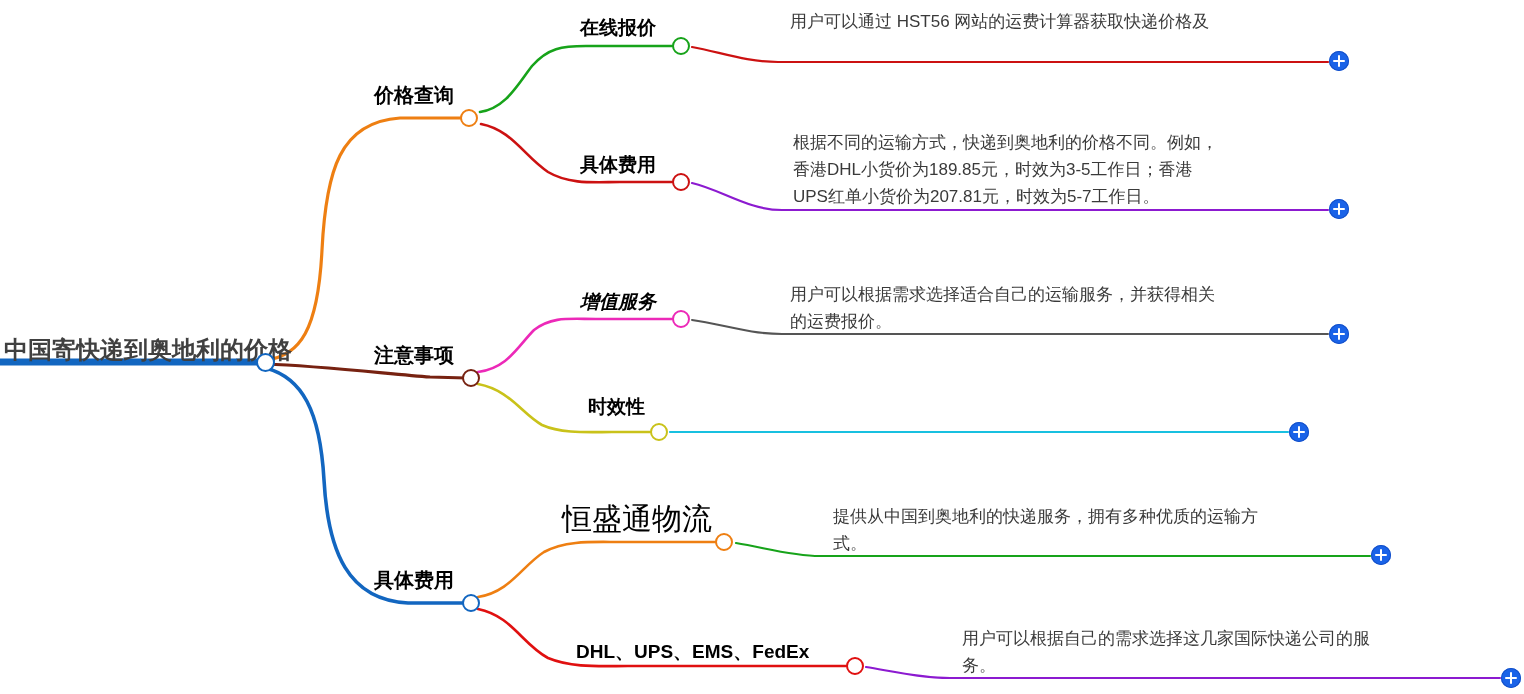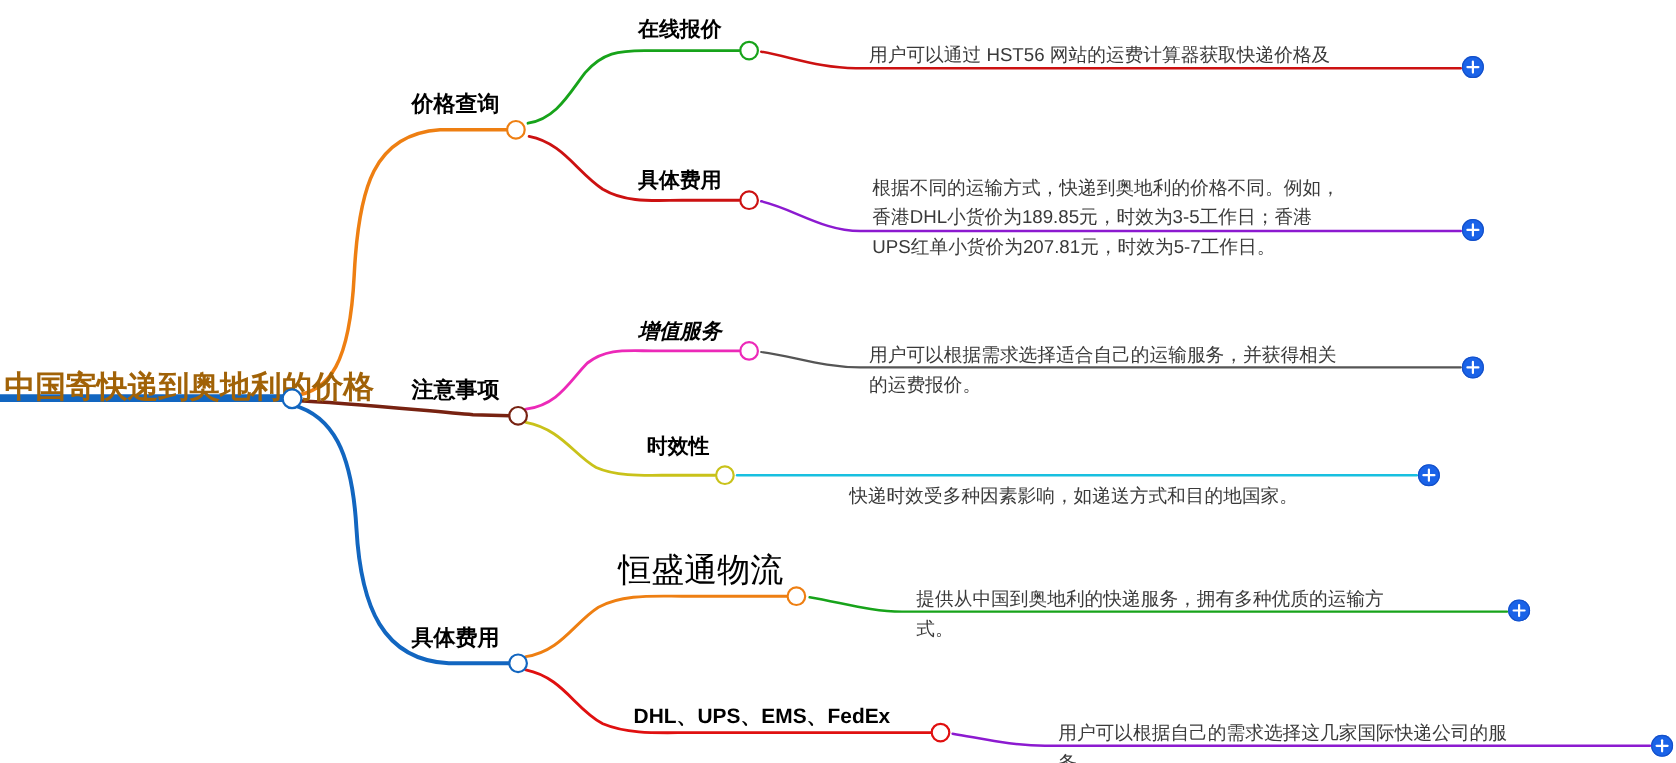--- a/index.html
+++ b/index.html
@@ -24,43 +24,42 @@
   }
   .node-label {
     position: absolute;
     white-space: nowrap;
     color: #000000;
     font-weight: bold;
     line-height: 1;
     letter-spacing: 0px;
   }
   .root-label {
-    font-size: 28px;
+    font-size: 24px;
     font-weight: bold;
-    color: #a16207;
+    color: #404040;
     left: 4px;
     top: 338px;
   }
   .branch-label {
     font-size: 20px;
   }
   .leaf-label {
     font-size: 19px;
   }
   .leaf-label-big {
     font-size: 30px;
     font-weight: normal;
   }
   .detail-text {
     position: absolute;
     color: #3a3a3a;
     font-size: 17px;
     line-height: 27px;
     font-weight: normal;
-    margin-top: 28px;
   }
   .plus-btn {
     position: absolute;
     width: 20px;
     height: 20px;
     border-radius: 50%;
     background: #1a63e8;
     box-shadow: 0 0 0 1px #1550c8 inset;
     cursor: pointer;
   }
@@ -153,23 +152,20 @@
   <div class="node-label leaf-label" style="left:580px; top:292px;font-style:italic;">增值服务</div>
   <div class="node-dot" style="left:672px; top:310px; border-color:#ec29b8;"></div>
   <div class="detail-text" style="left:790px; top:281px; width:540px;">
     <div>用户可以根据需求选择适合自己的运输服务，并获得相关</div>
     <div>的运费报价。</div>
   </div>
   <div class="plus-btn" style="left:1329px; top:324px;"></div>
 
   <div class="node-label leaf-label" style="left:588px; top:397px;">时效性</div>
   <div class="node-dot" style="left:650px; top:423px; border-color:#c9c21a;"></div>
-  <div class="detail-text" style="left:772px; top:409px; width:540px;">
-    <div>快递时效受多种因素影响，如递送方式和目的地国家。</div>
-  </div>
   <div class="plus-btn" style="left:1289px; top:422px;"></div>
 
   <div class="node-label branch-label" style="left:374px; top:570px;">具体费用</div>
   <div class="node-dot" style="left:462px; top:594px; border-color:#1266c0;"></div>
 
   <div class="node-label leaf-label-big" style="left:562px; top:504px;">恒盛通物流</div>
   <div class="node-dot" style="left:715px; top:533px; border-color:#ee7f12;"></div>
   <div class="detail-text" style="left:833px; top:503px; width:540px;">
     <div>提供从中国到奥地利的快递服务，拥有多种优质的运输方</div>
     <div>式。</div>

